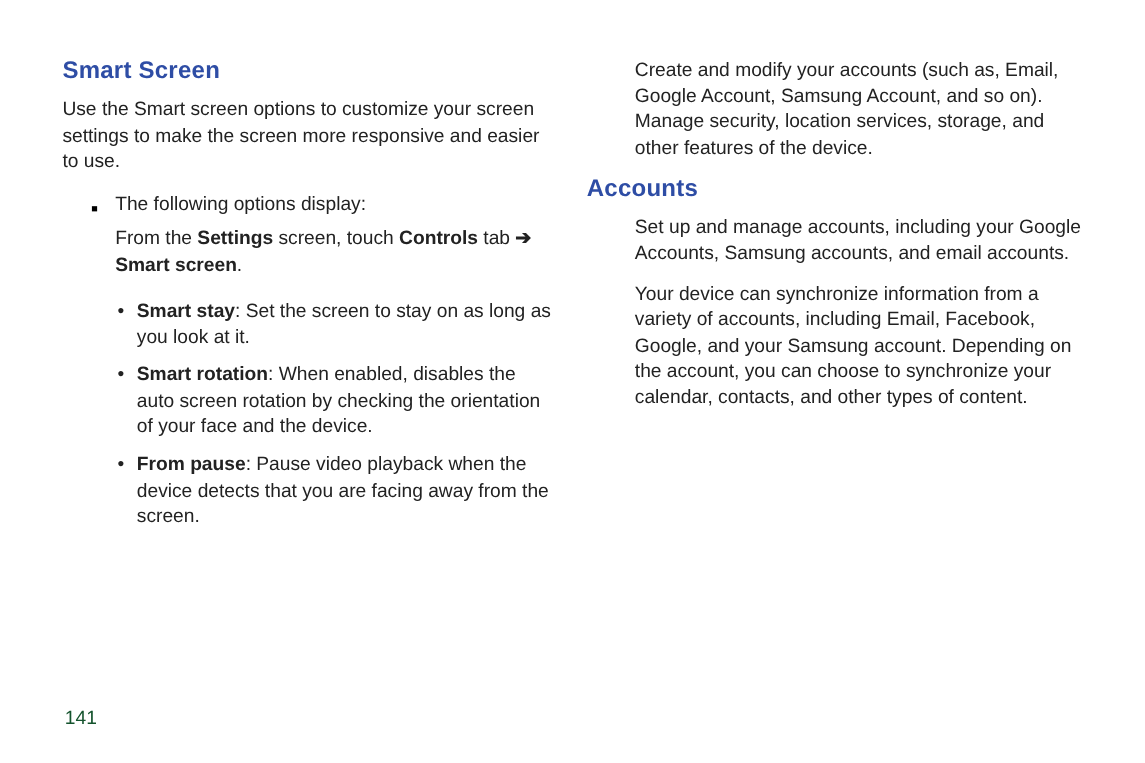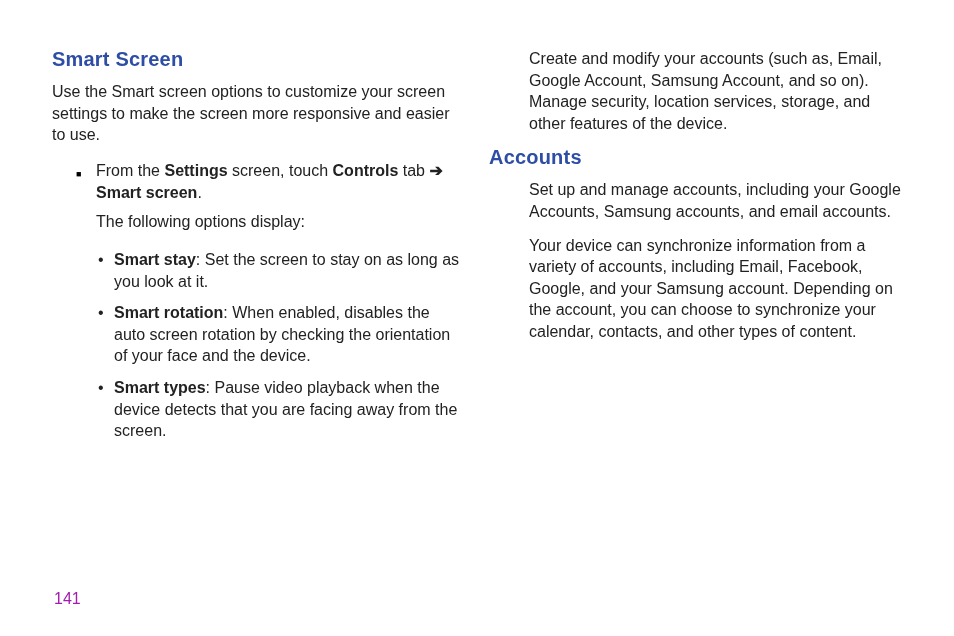--- a/index.html
+++ b/index.html
@@ -81,21 +81,21 @@
       line-height: 1.35;
       color: #222;
       margin-bottom: 12px;
       margin-left: 40px;
     }
     .page-number {
       position: absolute;
       bottom: 28px;
       left: 54px;
       font-size: 16px;
-      color: #a21caf;
+      color: #14532d;
     }
     
     body, .intro, .step-body, ul.options li, .para, .page-number {
       font-family: "Arial Narrow", Arial, Helvetica, sans-serif;
     }
     h2.section-heading {
       font-family: Arial, Helvetica, sans-serif;
     }
   </style>
 </head>
@@ -105,40 +105,40 @@
 
   <div class="column">
 
     <h2 class="section-heading">Smart Screen</h2>
 
     <p class="intro">Use the Smart screen options to customize your screen settings to make the screen more responsive and easier to use.</p>
 
     <div class="step-block">
       <div class="step-marker"></div>
       <div class="step-body">
+        <div class="step-line">The following options display:</div>
         <div class="step-line">
           <span>From the </span><span class="b">Settings</span><span> screen, touch </span><span class="b">Controls</span><span> tab </span><span class="arrow">➔</span>
           <span class="b">Smart screen</span><span>.</span>
         </div>
-        <div class="step-line">The following options display:</div>
       </div>
     </div>
 
     <ul class="options">
       <li>
         <span class="dot">•</span>
         <span class="b">Smart stay</span><span>: Set the screen to stay on as long as you look at it.</span>
       </li>
       <li>
         <span class="dot">•</span>
         <span class="b">Smart rotation</span><span>: When enabled, disables the auto screen rotation by checking the orientation of your face and the device.</span>
       </li>
       <li>
         <span class="dot">•</span>
-        <span class="b">Smart types</span><span>: Pause video playback when the device detects that you are facing away from the screen.</span>
+        <span class="b">From pause</span><span>: Pause video playback when the device detects that you are facing away from the screen.</span>
       </li>
     </ul>
 
   </div>
 
   <div class="column">
 
     <p class="para">Create and modify your accounts (such as, Email, Google Account, Samsung Account, and so on). Manage security, location services, storage, and other features of the device.</p>
 
     <h2 class="section-heading">Accounts</h2>

